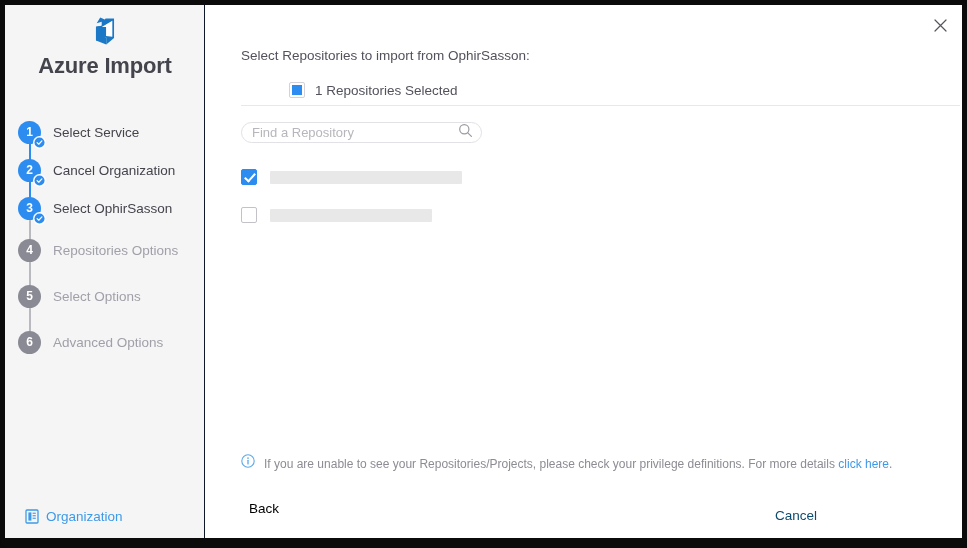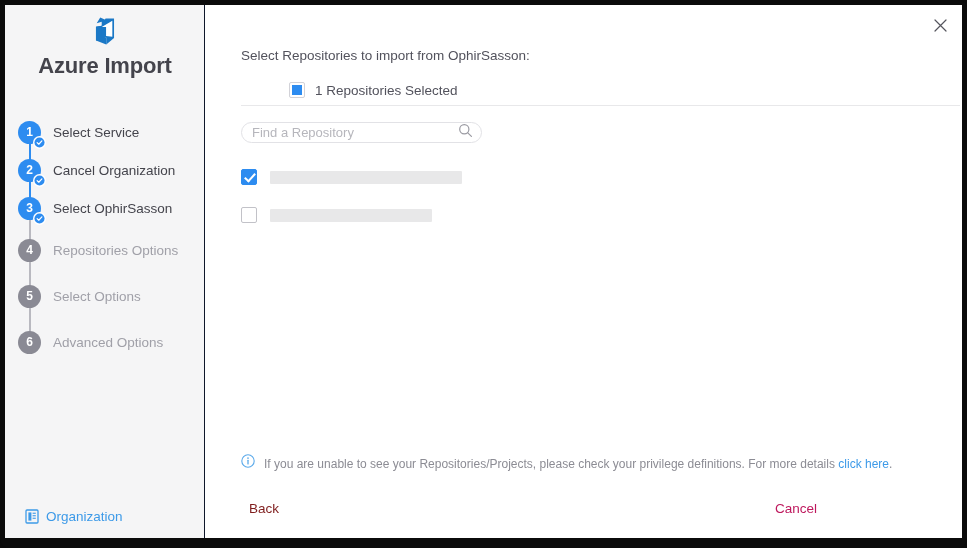--- a/index.html
+++ b/index.html
@@ -273,28 +273,28 @@
   
   #footer {
     position: absolute;
     left: 0; bottom: 0;
     width: 757px; height: 56px;
   }
   #back-btn {
     position: absolute;
     left: 44px; top: 19px;
     font-size: 13.5px;
-    color: #7f1d1d;
+    color: #000000;
     cursor: pointer;
   }
   #cancel-btn {
     position: absolute;
-    right: 145px; top: 19px;
-    font-size: 13.5px;
-    color: #be185d;
+    right: 145px; top: 26px;
+    font-size: 13.5px;
+    color: #0c4a6e;
     cursor: pointer;
   }
   #next-btn {
     position: absolute;
     right: 10px; top: 6px;
     width: 99px; height: 41px;
     background: #2d8cf0;
     border: none;
     border-radius: 4px;
     color: #ffffff;

